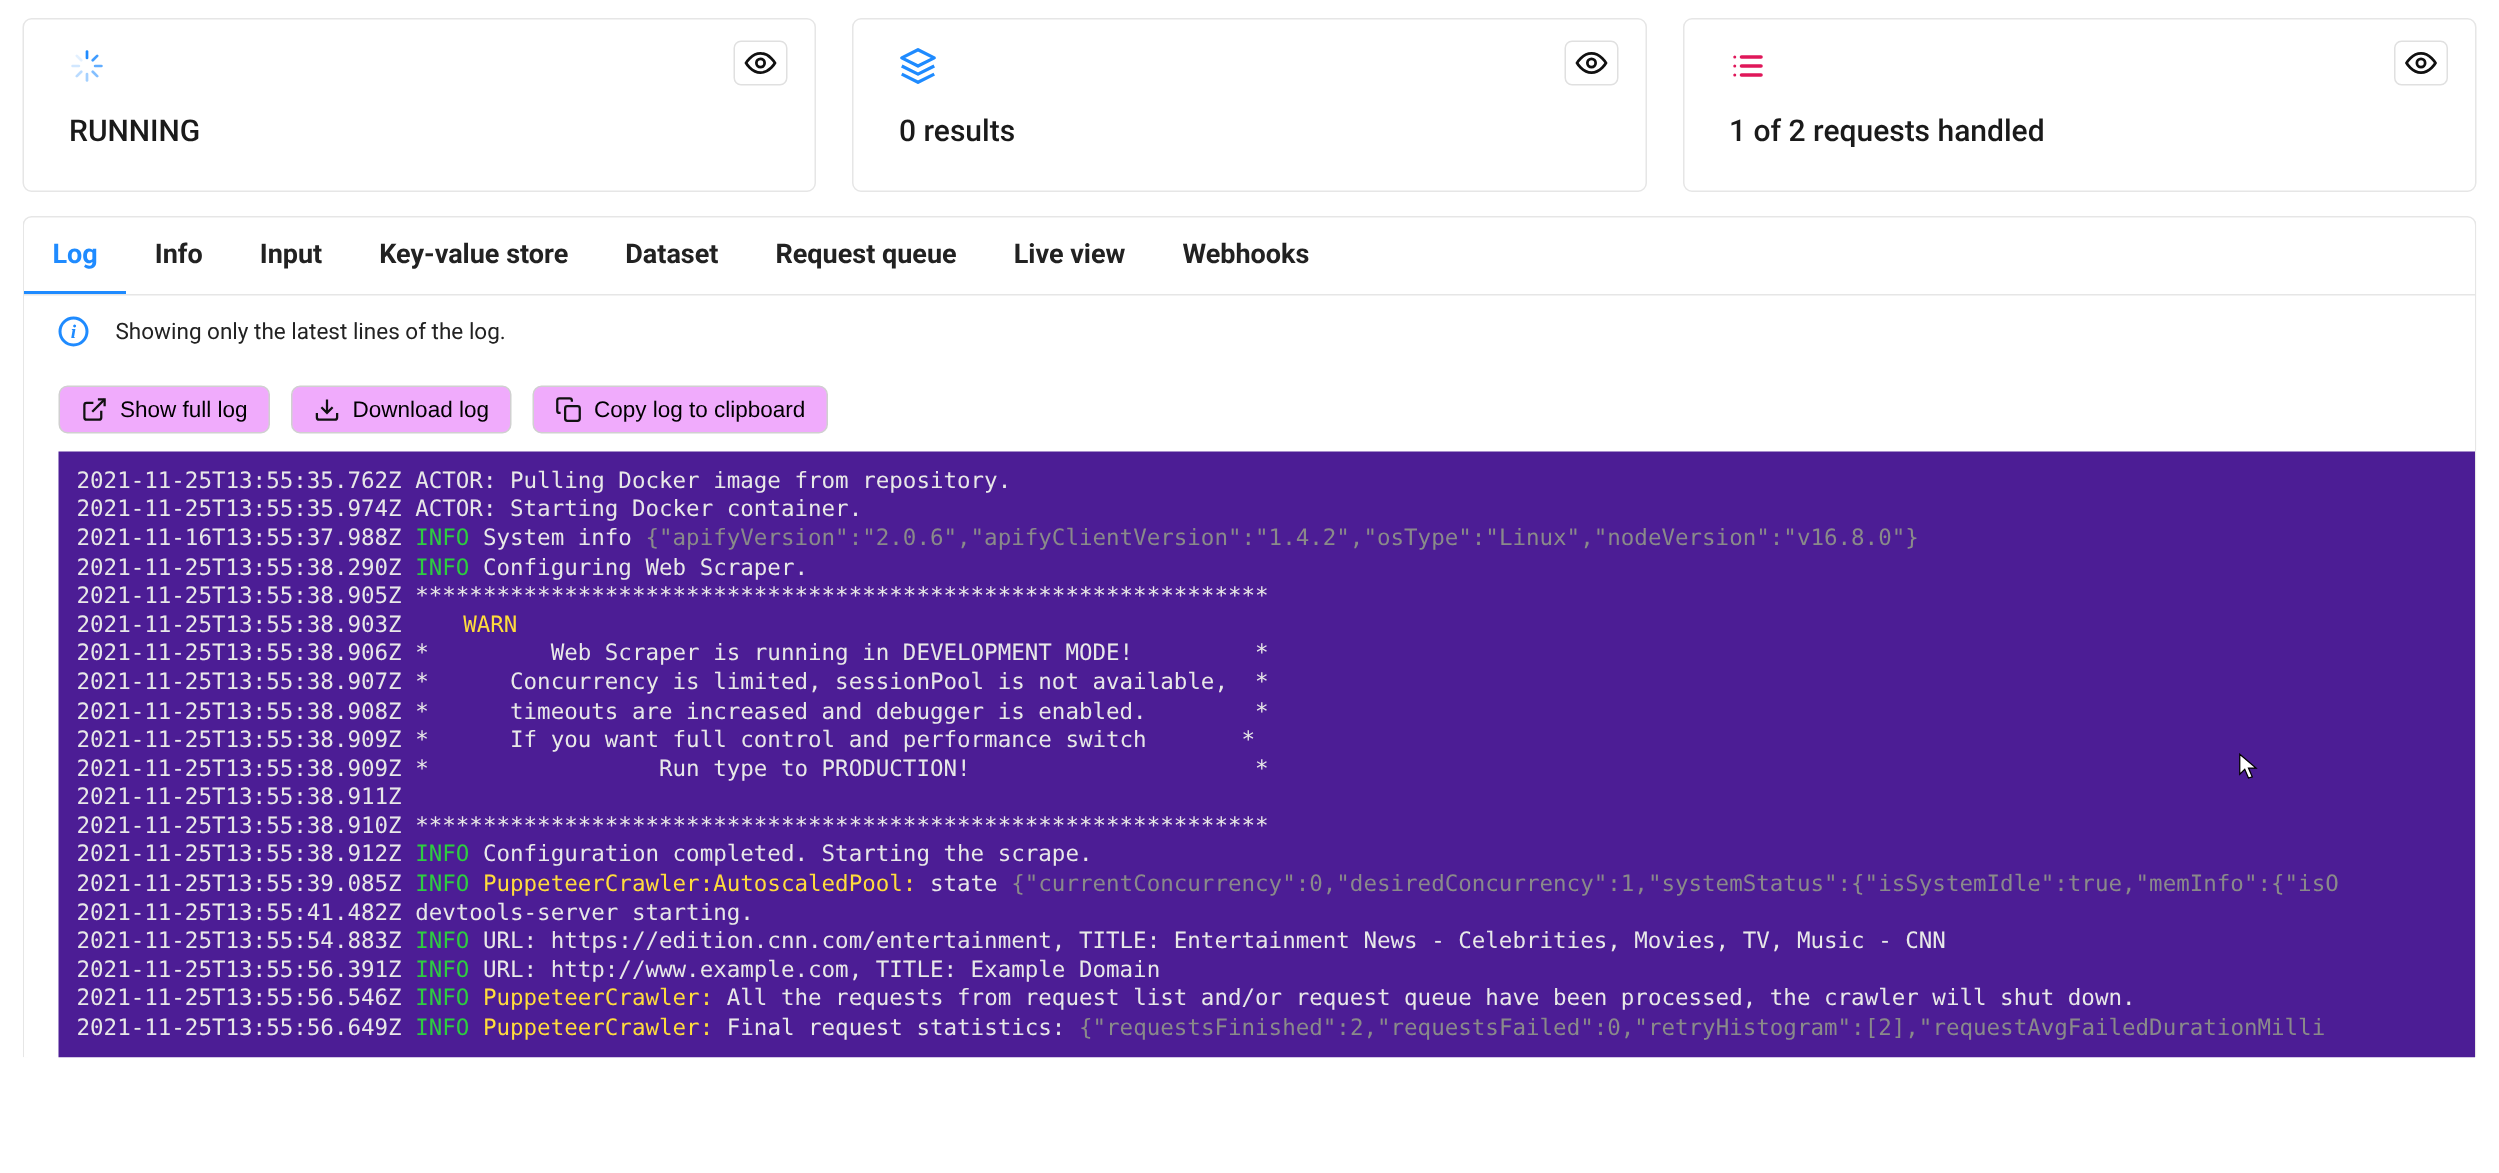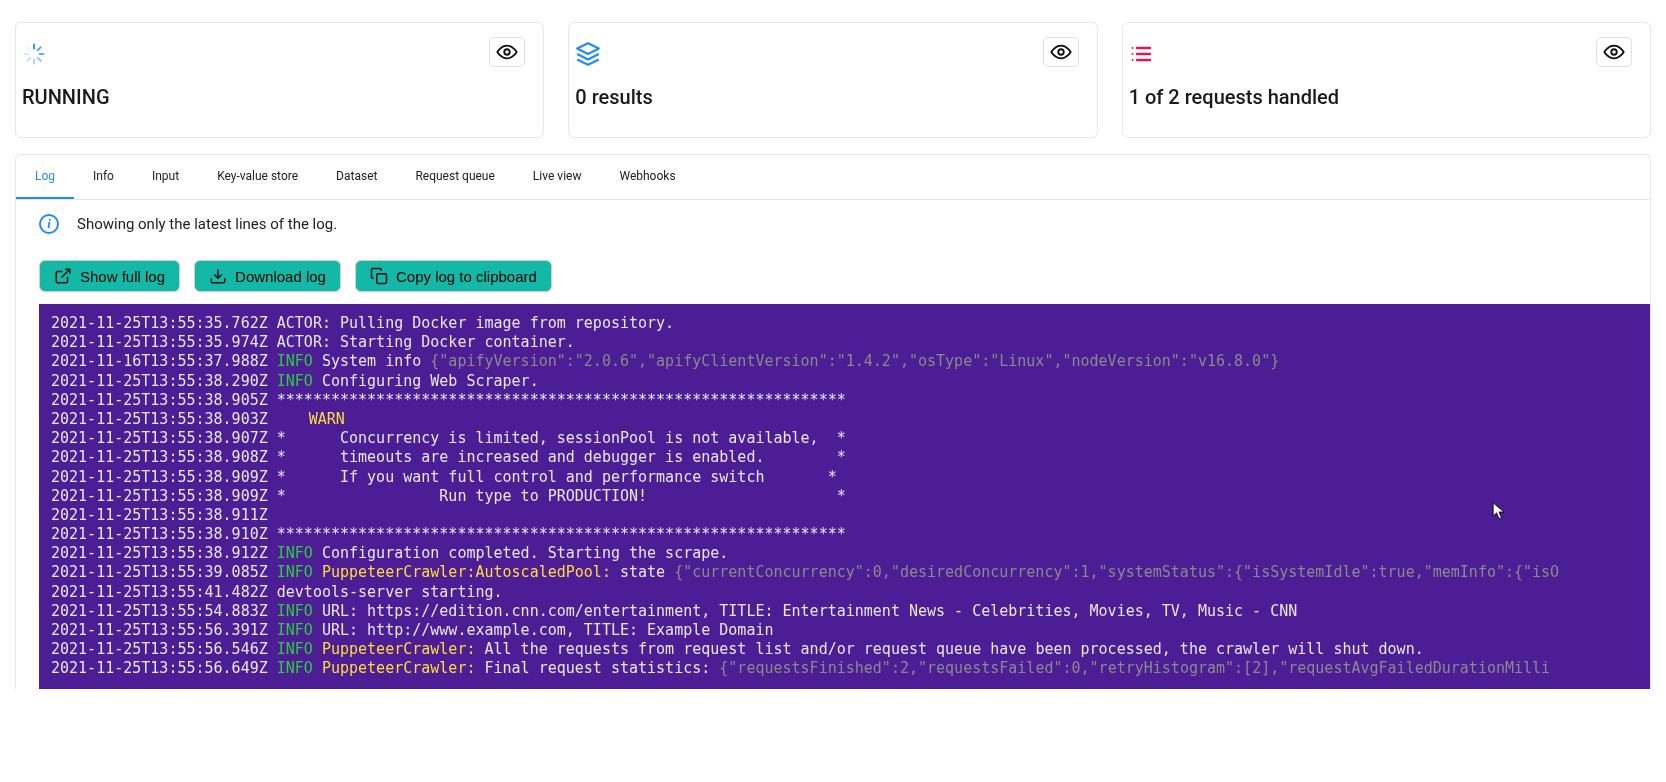--- a/index.html
+++ b/index.html
@@ -14,24 +14,23 @@
     }
     .cards-row {
       display: flex;
       gap: 24px;
       padding: 12px 15px 16px;
     }
     .card {
       flex: 1;
       border: 1px solid #e6e6e6;
       border-radius: 6px;
-      padding: 18px 6px 24px;
+      padding: 18px 30px 24px;
       position: relative;
       min-height: 116px;
-      margin-top: 10px;
     }
     .card-icon {
       margin-bottom: 18px;
       width: 26px;
       height: 26px;
       display: flex;
       align-items: center;
       justify-content: flex-start;
     }
     .card-text {
@@ -59,24 +58,25 @@
       border-top-right-radius: 6px;
       margin: 0 15px;
       border-bottom: none;
     }
     .tabs {
       display: flex;
       border-bottom: 1px solid #e6e6e6;
     }
     .tab {
       padding: 14px 19px;
-      font-size: 12px;
+      font-size: 18px;
       color: #222;
       cursor: pointer;
       white-space: nowrap;
+      font-weight: bold;
     }
     .tab.active {
       color: #1f8bff;
       border-bottom: 2px solid #1f8bff;
     }
     .info-row {
       display: flex;
       align-items: center;
       padding: 14px 23px 10px;
       gap: 18px;
@@ -104,21 +104,21 @@
       gap: 14px;
       padding: 16px 23px 12px;
     }
     .btn {
       display: inline-flex;
       align-items: center;
       gap: 8px;
       padding: 6px 14px;
       border: 1px solid #d0d0d0;
       border-radius: 6px;
-      background: #14b8a6;
+      background: #f0abfc;
       font-size: 15px;
       cursor: pointer;
       justify-content: center;
     }
     .btn svg { width: 18px; height: 18px; }
     .log-viewer {
       background: #4c1d95;
       margin-left: 23px;
       padding: 10px 12px;
       font-family: "Consolas", "Menlo", monospace;
@@ -253,20 +253,21 @@
     </button>
   </div>
 
   <div class="log-viewer" id="log-viewer">
       <div class="log-line"><span class="ts">2021-11-25T13:55:35.762Z</span> <span class="msg">ACTOR: Pulling Docker image from repository.</span></div>
       <div class="log-line"><span class="ts">2021-11-25T13:55:35.974Z</span> <span class="msg">ACTOR: Starting Docker container.</span></div>
       <div class="log-line"><span class="ts">2021-11-16T13:55:37.988Z</span> <span class="level-info">INFO</span><span class="msg"> System info </span><span class="json-dim">{"apifyVersion":"2.0.6","apifyClientVersion":"1.4.2","osType":"Linux","nodeVersion":"v16.8.0"}</span></div>
       <div class="log-line"><span class="ts">2021-11-25T13:55:38.290Z</span> <span class="level-info">INFO</span><span class="msg"> Configuring Web Scraper.</span></div>
       <div class="log-line"><span class="ts">2021-11-25T13:55:38.905Z</span> <span class="msg">***************************************************************</span></div>
       <div class="log-line"><span class="ts">2021-11-25T13:55:38.903Z</span> <span class="level-warn">WARN</span></div>
+      <div class="log-line"><span class="ts">2021-11-25T13:55:38.906Z</span> <span class="msg">*         Web Scraper is running in DEVELOPMENT MODE!         *</span></div>
       <div class="log-line"><span class="ts">2021-11-25T13:55:38.907Z</span> <span class="msg">*      Concurrency is limited, sessionPool is not available,  *</span></div>
       <div class="log-line"><span class="ts">2021-11-25T13:55:38.908Z</span> <span class="msg">*      timeouts are increased and debugger is enabled.        *</span></div>
       <div class="log-line"><span class="ts">2021-11-25T13:55:38.909Z</span> <span class="msg">*      If you want full control and performance switch       *</span></div>
       <div class="log-line"><span class="ts">2021-11-25T13:55:38.909Z</span> <span class="msg">*                 Run type to PRODUCTION!                     *</span></div>
       <div class="log-line"><span class="ts">2021-11-25T13:55:38.911Z</span> </div>
       <div class="log-line"><span class="ts">2021-11-25T13:55:38.910Z</span> <span class="msg">***************************************************************</span></div>
       <div class="log-line"><span class="ts">2021-11-25T13:55:38.912Z</span> <span class="level-info">INFO</span><span class="msg"> Configuration completed. Starting the scrape.</span></div>
       <div class="log-line"><span class="ts">2021-11-25T13:55:39.085Z</span> <span class="level-info">INFO</span><span class="tag-yellow"> PuppeteerCrawler:AutoscaledPool:</span><span class="msg"> state </span><span class="json-dim">{"currentConcurrency":0,"desiredConcurrency":1,"systemStatus":{"isSystemIdle":true,"memInfo":{"isO</span></div>
       <div class="log-line"><span class="ts">2021-11-25T13:55:41.482Z</span> <span class="msg">devtools-server starting.</span></div>
       <div class="log-line"><span class="ts">2021-11-25T13:55:54.883Z</span> <span class="level-info">INFO</span><span class="msg"> URL: https://edition.cnn.com/entertainment, TITLE: Entertainment News - Celebrities, Movies, TV, Music - CNN</span></div>

